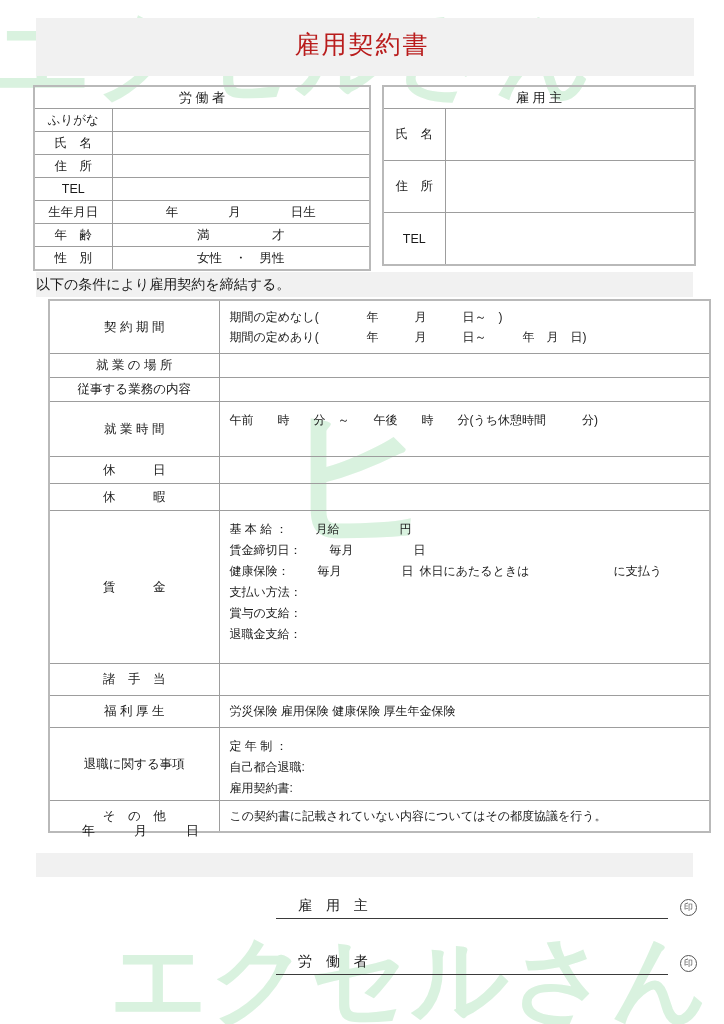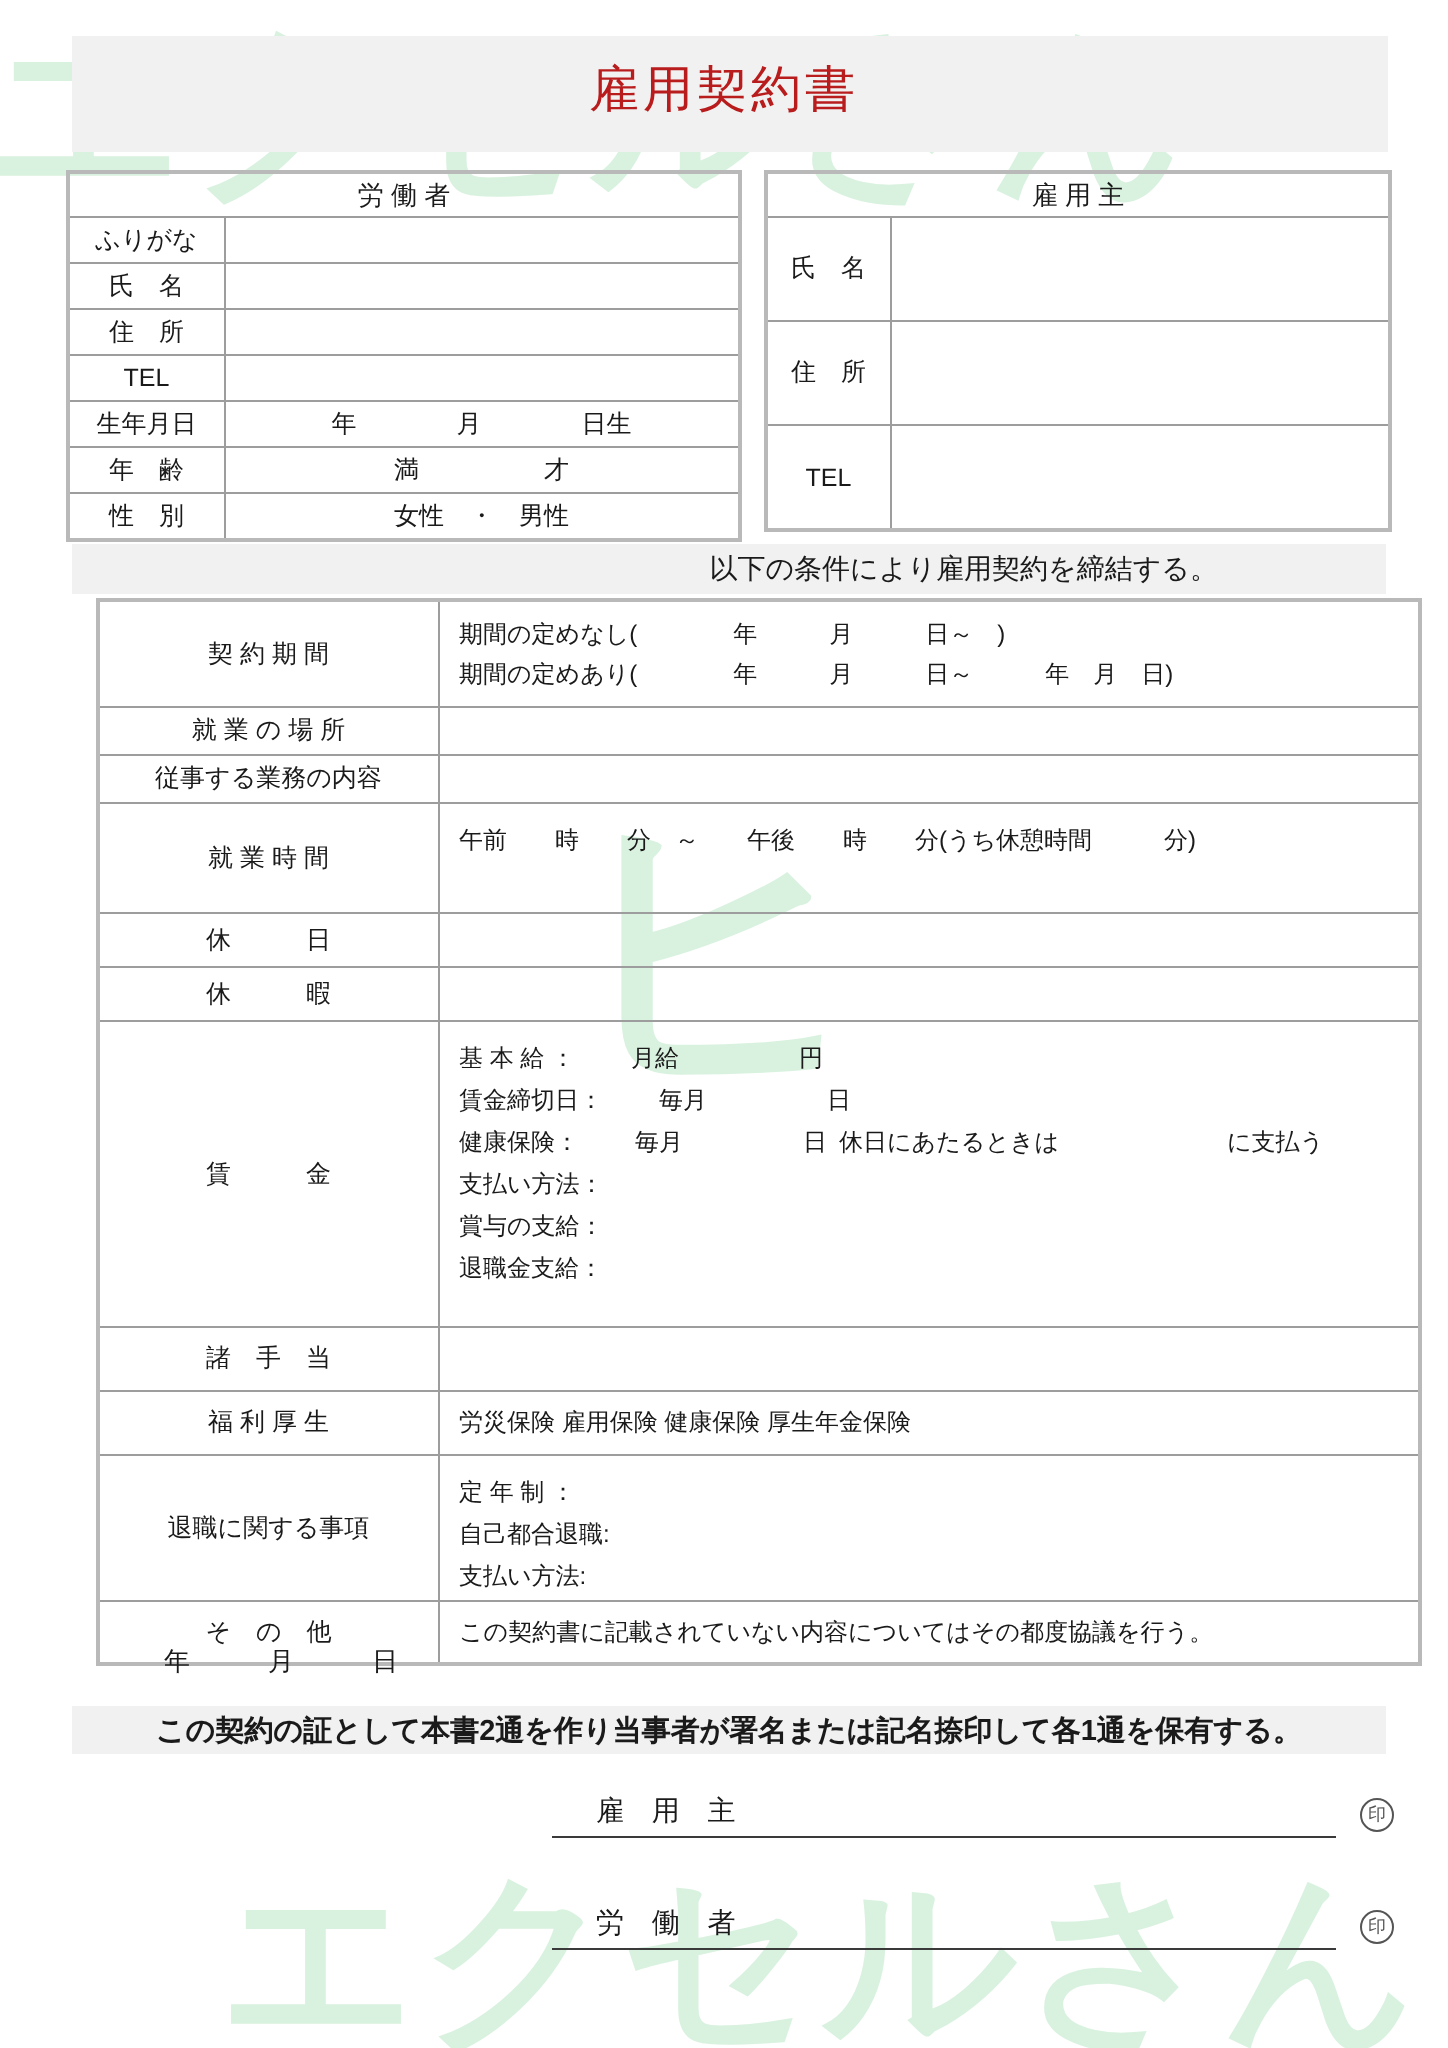--- a/index.html
+++ b/index.html
@@ -136,21 +136,21 @@
     top: 272px;
     width: 657px;
     height: 25px;
     background: #f1f1f1;
   }
   .mid-band-text {
     position: absolute;
     left: 36px;
     top: 276px;
     width: 573px;
-    text-align: right;
+    text-align: left;
     font-size: 14px;
   }
 
   
   #tbl-main {
     position: absolute;
     left: 48px;
     top: 299px;
     width: 661px;
   }
@@ -364,35 +364,34 @@
       <tr>
         <td class="lbl" style="height:31px">福 利 厚 生</td>
         <td class="val">労災保険 雇用保険 健康保険 厚生年金保険</td>
       </tr>
       <tr>
         <td class="lbl" style="height:72px">退職に関する事項</td>
         <td class="val" style="vertical-align:top; padding-top:8px">
           <div class="line-row" style="line-height:21px">
             <div>定 年 制 ：</div>
             <div>自己都合退職:</div>
-            <div>支払い方法:</div>
+            <div>雇用契約書:</div>
           </div>
         </td>
       </tr>
       <tr>
         <td class="lbl" style="height:30px">そ　の　他</td>
         <td class="val">この契約書に記載されていない内容についてはその都度協議を行う。</td>
       </tr>
     </tbody>
   </table>
 
   <div class="date-line">年　　　月　　　日</div>
 
   <div class="foot-band"></div>
-  <div class="foot-band-text">この契約の証として本書2通を作り当事者が署名または記名捺印して各1通を保有する。</div>
 
   <div class="sig-row sig-employer">
     <div class="sig-label">雇 用 主</div>
     <div class="sig-rule"></div>
     <div class="seal">印</div>
   </div>
 
   <div class="sig-row sig-worker">
     <div class="sig-label">労 働 者</div>
     <div class="sig-rule"></div>

